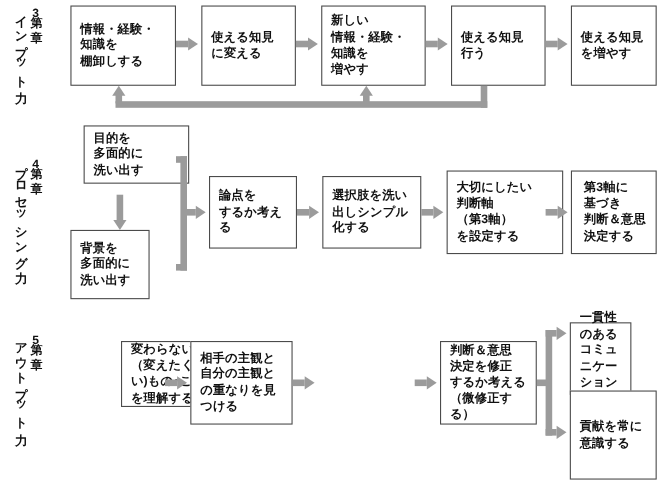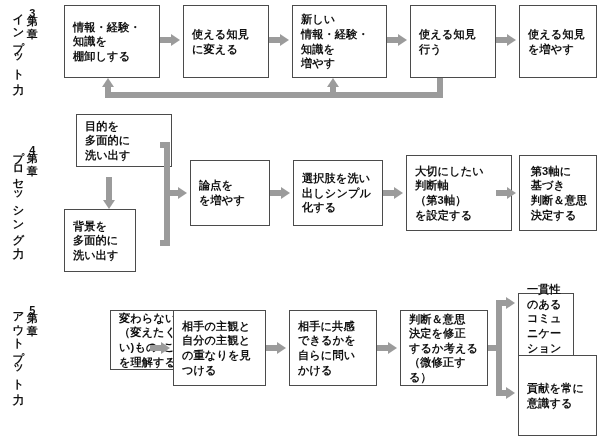--- a/index.html
+++ b/index.html
@@ -171,21 +171,21 @@
   </div>
 
   <div class="seg" style="left:160px; top:142px; width:10px; height:6px;"></div>
   <div class="seg" style="left:160px; top:240px; width:10px; height:6px;"></div>
   <div class="seg" style="left:164px; top:142px; width:6px; height:104px;"></div>
   <div class="seg" style="left:170px; top:190px; width:8px; height:6px;"></div>
   <div class="arrow-r" style="left:178px; top:186.5px;"></div>
 
   <div class="node center" style="left:190px; top:160px; width:80px; height:66px;">
     <span class="txt">論点を
-を増やす</span>
+するか考える</span>
   </div>
 
   <div class="seg" style="left:270px; top:190px; width:11px; height:6px;"></div>
   <div class="arrow-r" style="left:281px; top:186.5px;"></div>
 
   <div class="node" style="left:293px; top:160px; width:90px; height:66px;font-family:Liberation Serif, serif;">
     <span class="txt">選択肢を洗い
 出しシンプル
 化する</span>
   </div>
@@ -228,26 +228,20 @@
   <div class="node" style="left:173px; top:310px; width:93px; height:76px;">
     <span class="txt">相手の主観と
 自分の主観と
 の重なりを見
 つける</span>
   </div>
 
   <div class="seg" style="left:266px; top:345px; width:11px; height:6px;"></div>
   <div class="arrow-r" style="left:277px; top:341.5px;"></div>
 
-  <div class="node" style="left:289px; top:310px; width:88px; height:76px;">
-    <span class="txt">相手に共感
-できるかを
-自らに問い
-かける</span>
-  </div>
 
   <div class="seg" style="left:377px; top:345px; width:11px; height:6px;"></div>
   <div class="arrow-r" style="left:388px; top:341.5px;"></div>
 
   <div class="node" style="left:400px; top:310px; width:88px; height:76px;">
     <span class="txt">判断＆意思
 決定を修正
 するか考える
 （微修正する）</span>
   </div>

